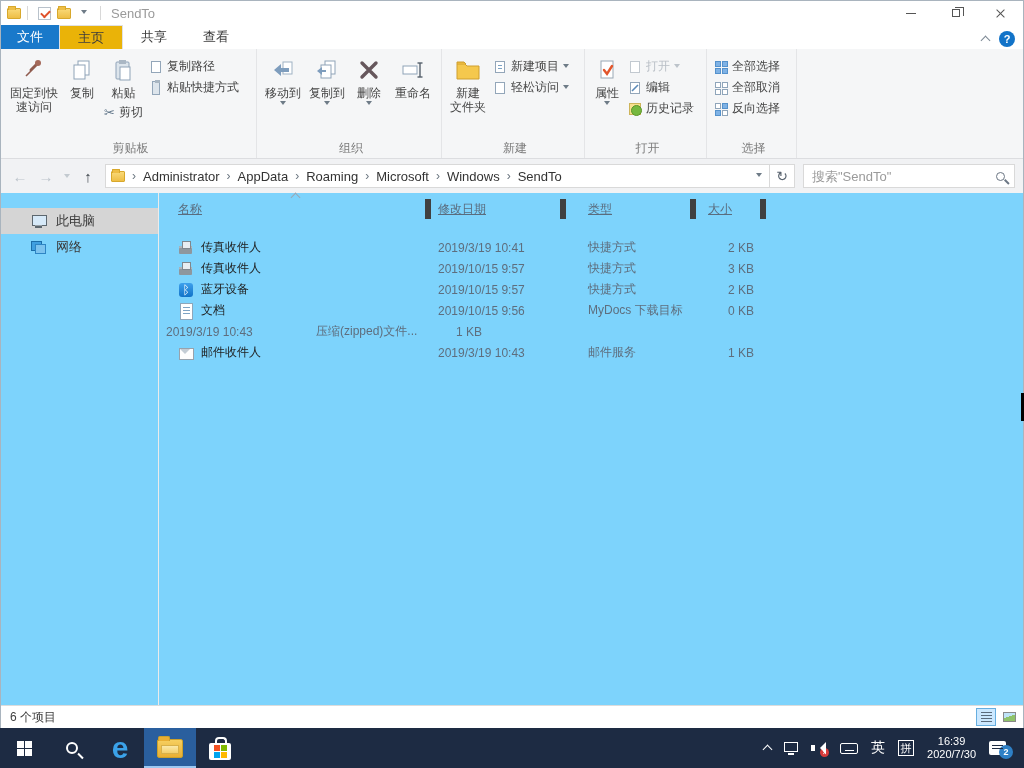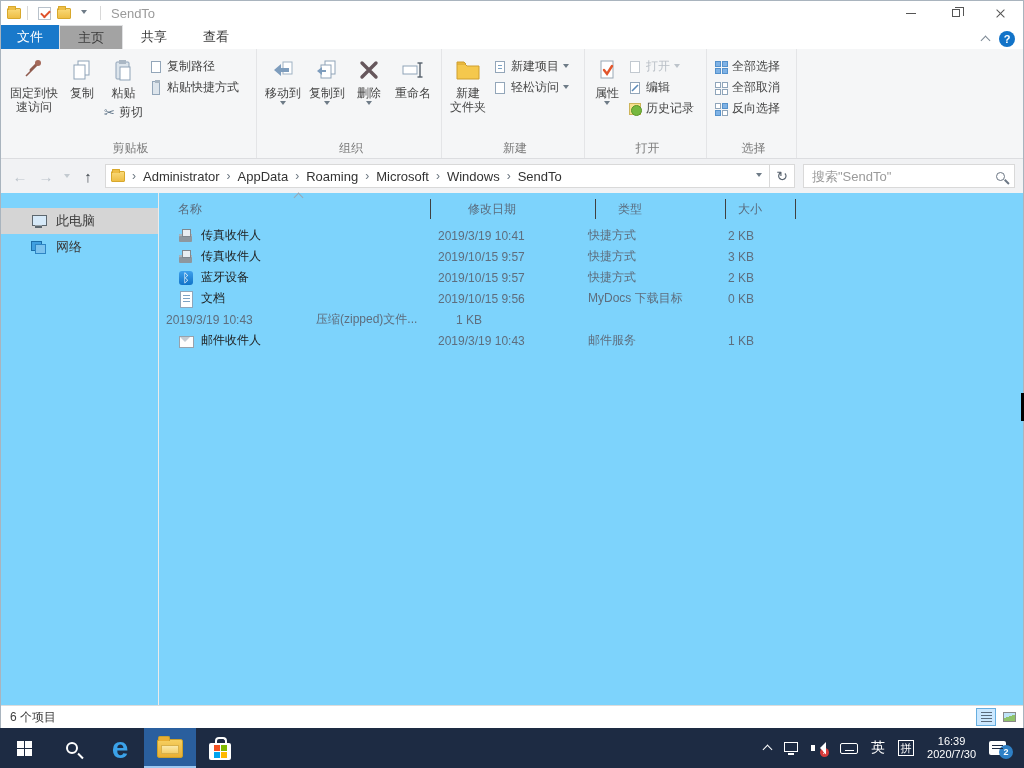--- a/index.html
+++ b/index.html
@@ -25,21 +25,21 @@
   .glyph-restore { width:8px; height:8px; border:1px solid #555; position:relative; background:#fff; }
   .glyph-restore::before { content:""; position:absolute; top:-3px; left:2px; width:8px; height:8px; border:1px solid #555; border-bottom:none; border-left:none; }
   .glyph-close { position:relative; width:11px; height:11px; }
   .glyph-close::before,.glyph-close::after { content:""; position:absolute; left:5px; top:0; width:1px; height:11px; background:#555; }
   .glyph-close::before { transform:rotate(45deg); } .glyph-close::after { transform:rotate(-45deg); }
 
   
   .tabrow { height:24px; display:flex; align-items:flex-end; background:#fff; position:relative; }
   .tab { height:24px; padding:0 18px; font-size:13px; color:#3c3c3c; display:flex; align-items:center; }
   .tab-file { background:#1979ca; color:#fff; padding:0 16px; }
-  .tab-active { background:#a3a3a3; border:1px solid #e0e1e3; border-bottom:none; }
+  .tab-active { background:#eab308; border:1px solid #e0e1e3; border-bottom:none; }
   .ribbon-help { position:absolute; right:8px; top:30px; display:flex; align-items:center; gap:10px; z-index:5; }
   .chev-up { width:7px; height:7px; border-left:1px solid #7c8894; border-top:1px solid #7c8894; transform:rotate(45deg); margin-top:3px; }
   .help-circle { width:16px; height:16px; border-radius:50%; background:#1273c8; color:#fff; font-size:11px; font-weight:bold; display:flex; align-items:center; justify-content:center; }
 
   
   .ribbon { height:110px; background:#f5f6f7; border-bottom:1px solid #dcdde0; display:flex; align-items:stretch; }
   .rgroup { position:relative; border-right:1px solid #e4e5e7; padding:3px 4px 16px 4px; display:flex; align-items:flex-start; }
   .rgroup-label { position:absolute; bottom:1px; left:4px; right:0; text-align:center; font-size:12px; color:#7b7b7b; }
   .rbtn-big { display:flex; flex-direction:column; align-items:center; padding:2px 3px; font-size:12px; color:#454545; line-height:14px; text-align:center; }
   .rbtn-big .ric { height:32px; display:flex; align-items:center; justify-content:center; }
@@ -87,27 +87,27 @@
   .side-item { height:26px; display:flex; align-items:center; padding-left:30px; gap:9px; font-size:13px; color:#3b3b3b; }
   .side-item[data-selected="true"] { background:#d5d5d5; }
   .side-icon { width:16px; height:14px; position:relative; flex:none; }
   .side-icon[data-icon="pc"]::before { content:""; position:absolute; left:1px; top:1px; width:13px; height:9px; background:#d6e9f8; border:1px solid #5c676f; }
   .side-icon[data-icon="pc"]::after { content:""; position:absolute; left:4px; bottom:0; width:7px; height:2px; background:#5c676f; box-shadow:0 -1px 0 #9aa2a8; }
   .side-icon[data-icon="network"]::before { content:""; position:absolute; left:0; top:1px; width:9px; height:8px; background:#3f9fe0; border:1px solid #1c6eaa; }
   .side-icon[data-icon="network"]::after { content:""; position:absolute; right:1px; bottom:0; width:9px; height:8px; background:#7cc3ef; border:1px solid #2e85c4; }
 
   .filearea { flex:1; padding-top:4px; }
   .header-row { display:flex; height:24px; align-items:center; font-size:12px; color:#5a6c7e; }
-  .col-header { height:20px; line-height:20px; border-right:1px solid #404040; position:relative; }
+  .col-header { height:20px; line-height:20px; border-right:6px solid #404040; position:relative;text-decoration:underline; }
   .col-header:nth-child(1) { width:272px; padding-left:19px; }
-  .col-header:nth-child(2) { width:135px; padding-left:7px;margin-left:30px; }
+  .col-header:nth-child(2) { width:135px; padding-left:7px; }
   .col-header:nth-child(3) { width:130px; padding-left:22px; }
   .col-header:nth-child(4) { width:70px;  padding-left:12px; }
   .col-header:nth-child(1)::after { content:""; position:absolute; top:-5px; left:50%; width:6px; height:6px; border-left:1px solid #9aa7b4; border-top:1px solid #9aa7b4; transform:rotate(45deg); }
-  .rows { margin-top:4px; }
+  .rows { margin-top:16px; }
   .file-row { display:flex; height:21px; align-items:center; font-size:12px; }
   .cell-name { width:272px; padding-left:19px; color:#1f1f1f; display:flex; align-items:center; }
   .cell-date { width:135px; padding-left:7px; color:#5e6e7e; }
   .cell-type { width:130px; padding-left:22px; color:#5e6e7e; white-space:nowrap; overflow:hidden; }
   .cell-size { width:70px; padding-right:12px; color:#5e6e7e; text-align:right; }
 
   .file-icon { width:16px; height:16px; position:relative; margin-right:7px; flex:none; }
   .file-icon[data-icon="fax"]::before { content:""; position:absolute; left:1px; top:6px; width:13px; height:8px; background:#8e979e; border-radius:1px; box-shadow:inset 0 2px 0 #aeb6bc; }
   .file-icon[data-icon="fax"]::after { content:""; position:absolute; left:4px; top:1px; width:7px; height:6px; background:#e8edf1; border:1px solid #7f878e; }
   .file-icon[data-icon="bluetooth"]::before { content:""; position:absolute; inset:1px; border-radius:3px; background:linear-gradient(#3ea0ec,#1173c8); }

